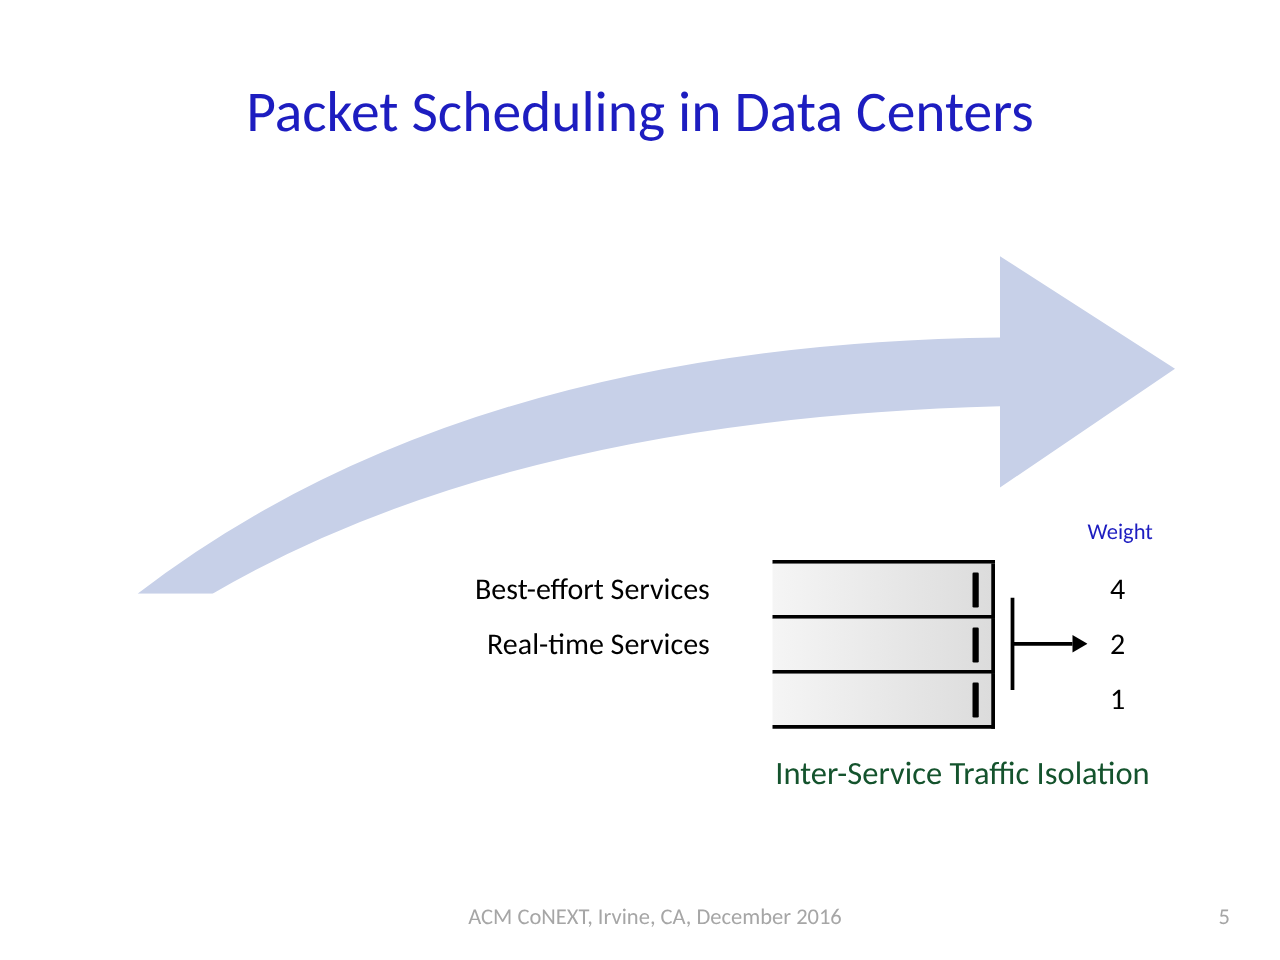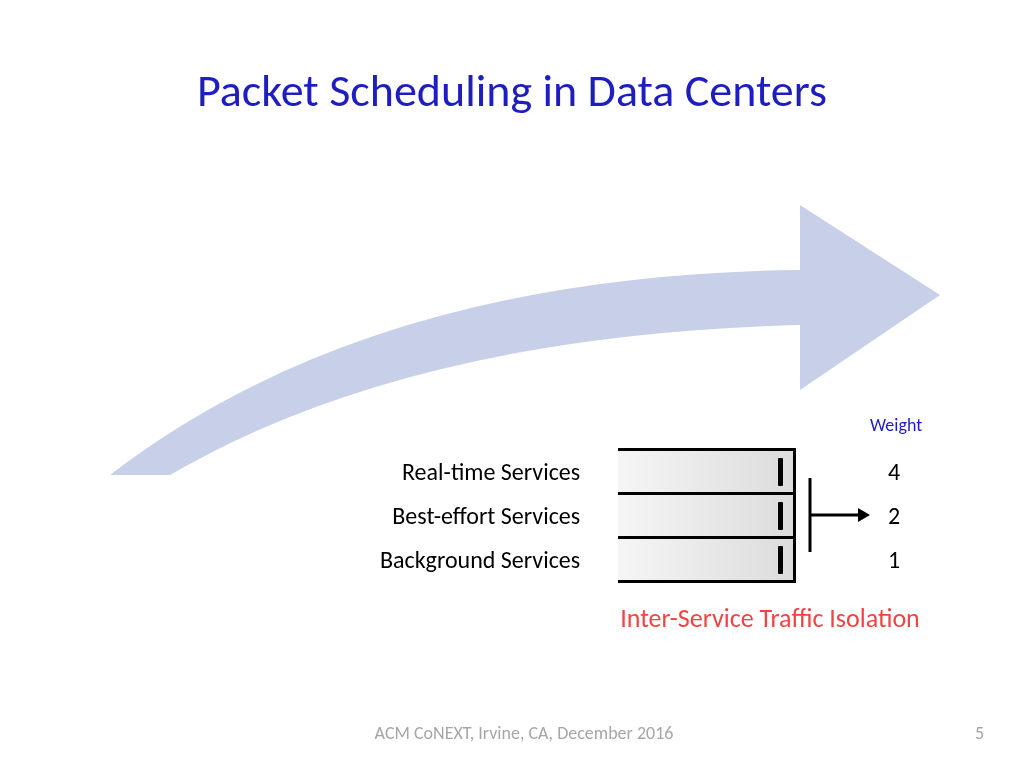--- a/index.html
+++ b/index.html
@@ -10,21 +10,21 @@
   .round-robin { position: absolute; top: 535px; left: 128px; font-size: 26px; font-weight: 700; color: #000; }
   .weight-label { position: absolute; top: 414px; left: 870px; color: #1d1dc0; font-size: 18px; }
   .svc-labels { position: absolute; top: 450px; left: 380px; font-size: 24px; color: #000; text-align: right; line-height: 44px; }
   .svc-labels div { height: 44px; }
   .weights { position: absolute; top: 450px; left: 888px; font-size: 24px; color: #000; text-align: center; line-height: 44px; }
   .weights div { height: 44px; }
   .queues { position: absolute; top: 448px; left: 618px; width: 178px; height: 134px; border-top: 3px solid #000; }
   .queue { height: 44px; border-bottom: 3px solid #000; border-right: 3px solid #000; background: linear-gradient(to right, #f5f5f5, #dcdcdc); display: flex; align-items: center; justify-content: flex-end; padding-right: 10px; }
   .pkt { width: 5px; height: 28px; background: #000; border-radius: 1px; }
   .mux-svg { position: absolute; top: 478px; left: 800px; width: 70px; height: 74px; }
-  .caption { position: absolute; top: 602px; left: 560px; width: 420px; text-align: center; font-size: 26px; color: #ef4444; line-height: 1.25; }
+  .caption { position: absolute; top: 602px; left: 560px; width: 420px; text-align: center; font-size: 26px; color: #14532d; line-height: 1.25; }
   .footer-left { position: absolute; bottom: 24px; left: 0; width: 1024px; text-align: center; color: #a6a6a6; font-size: 18px; margin-left: 12px; }
   .footer-right { position: absolute; bottom: 24px; right: 40px; color: #a6a6a6; font-size: 18px; }
 </style>
 </head>
 <body>
 
 <div class="slide">
 
   <h1 class="title">Packet Scheduling in Data Centers</h1>
 
@@ -35,23 +35,22 @@
              L 830 120
              L 690 215
              L 690 150
              Q 300 160  60 300 Z" fill="#c7d0e8"></path>
   </svg>
 
 
   <div class="weight-label">Weight</div>
 
   <div class="svc-labels">
+    <div>Best-effort Services</div>
     <div>Real-time Services</div>
-    <div>Best-effort Services</div>
-    <div>Background Services</div>
   </div>
 
   <div class="queues">
     <div class="queue">
         <span class="pkt"></span>
       </div>
     <div class="queue">
         <span class="pkt"></span>
       </div>
     <div class="queue">

